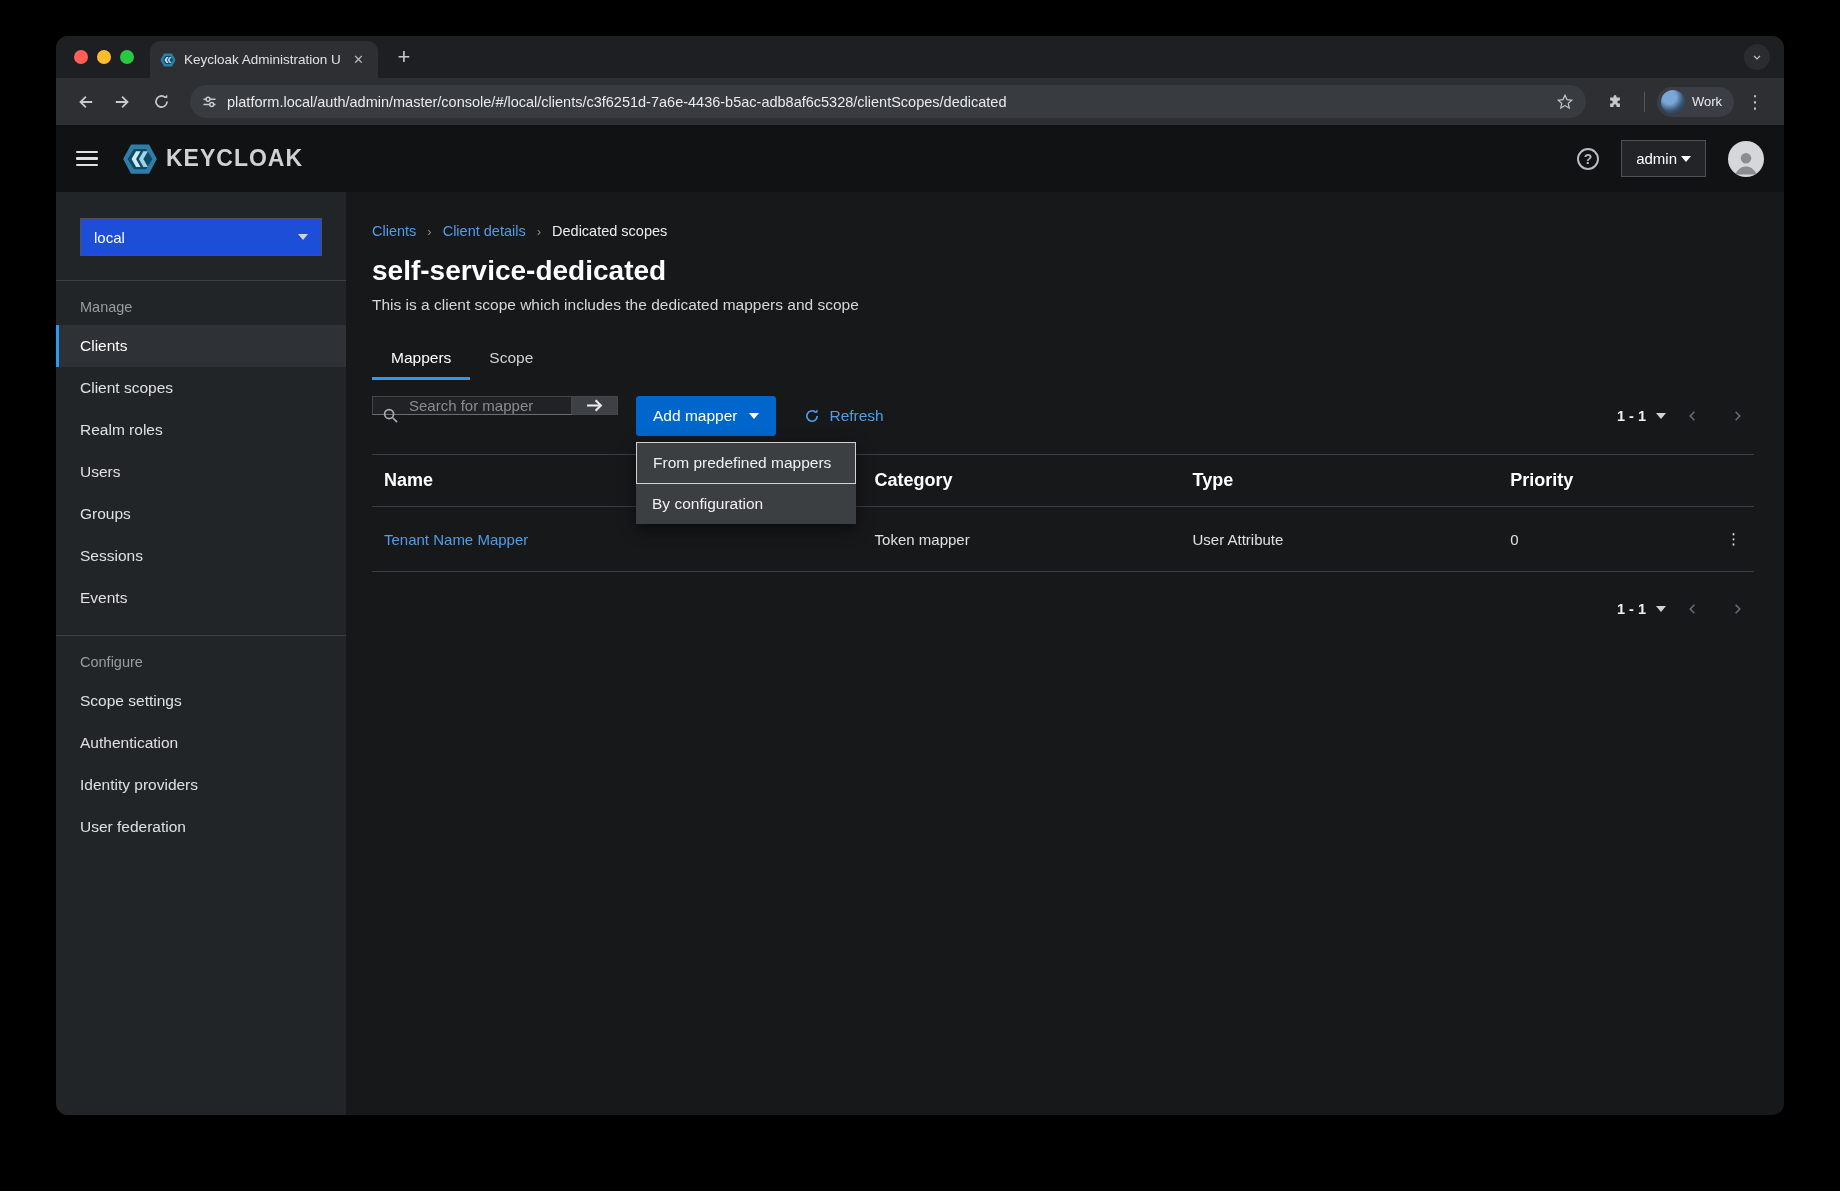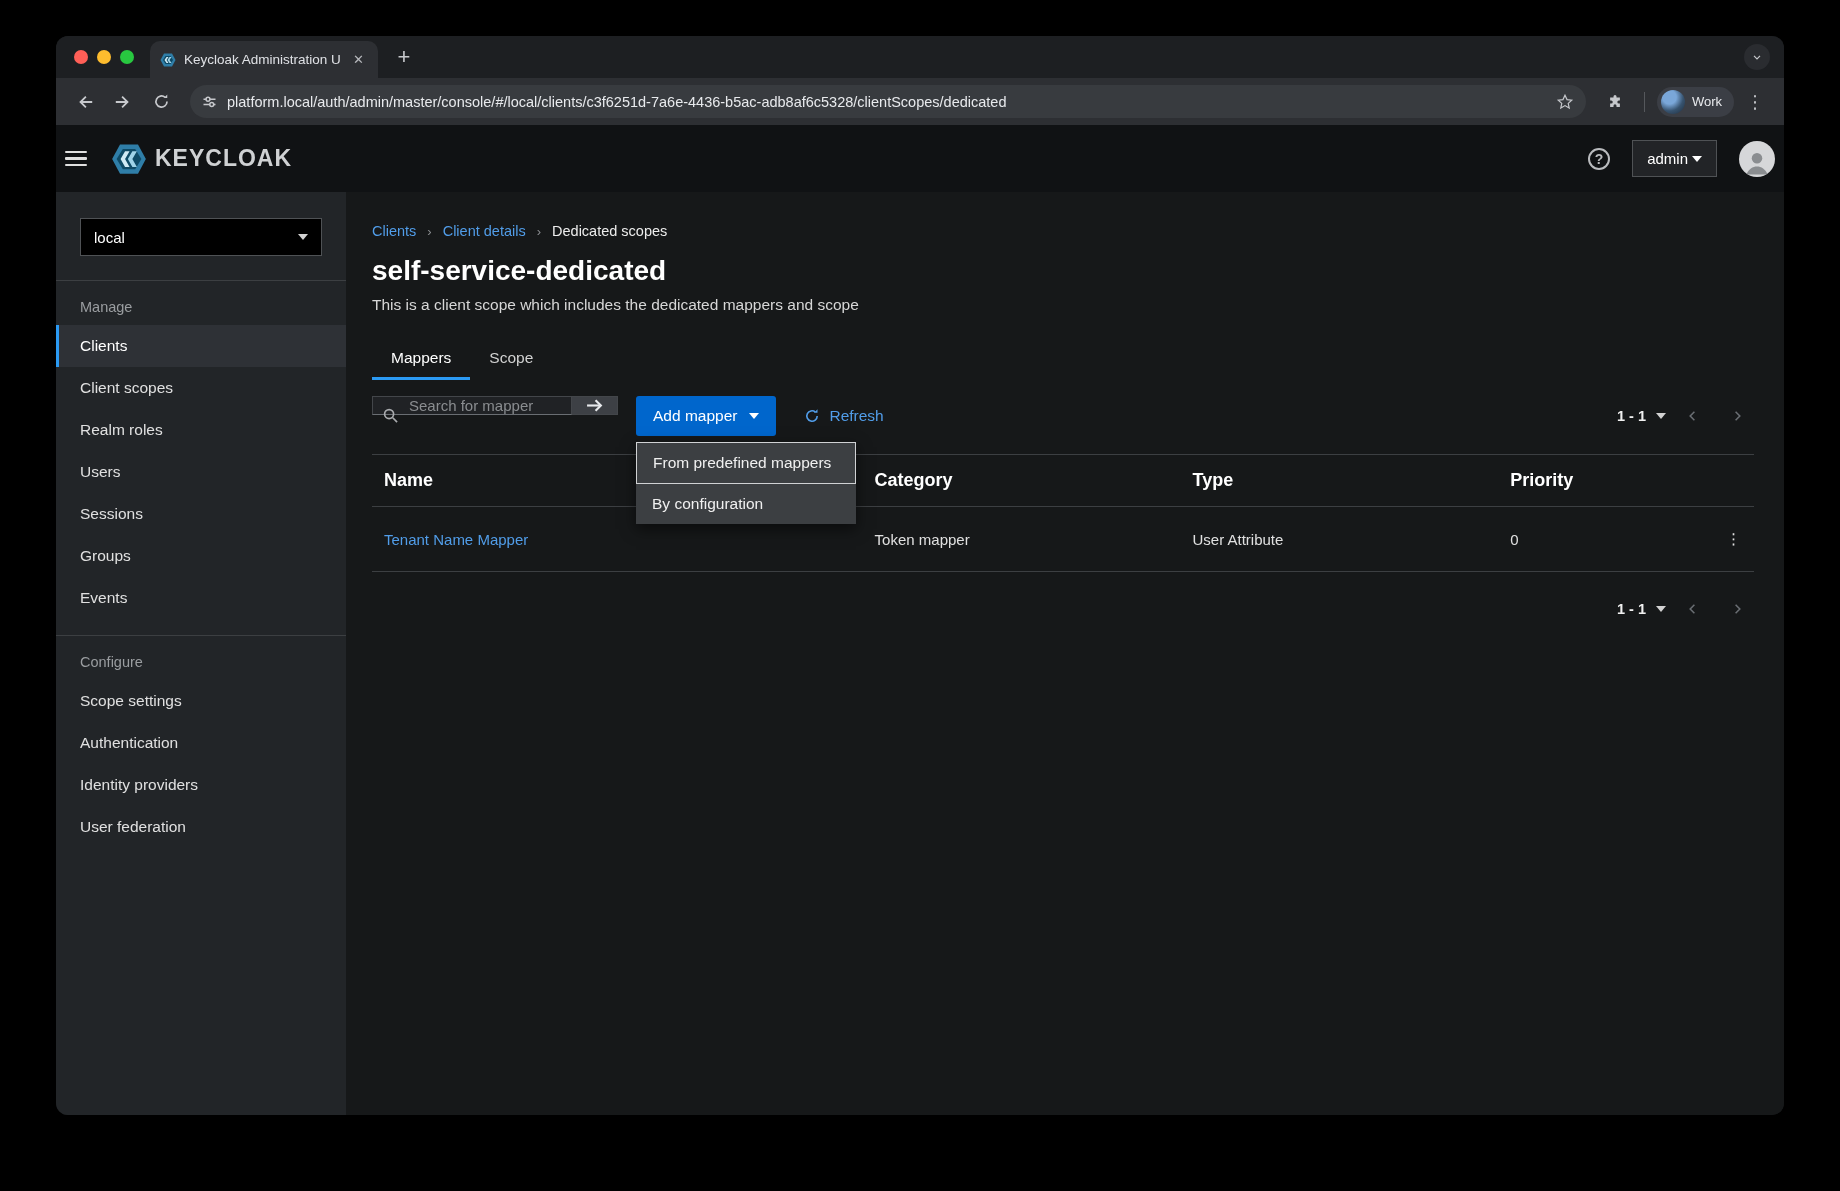--- a/index.html
+++ b/index.html
@@ -24,36 +24,36 @@
   .nav-btn { width:34px; height:34px; border-radius:50%; display:flex; align-items:center; justify-content:center; color:#c6c8cc; }
   .omnibox { flex:1; height:33px; margin:0 8px; background:#383b3f; border-radius:17px; display:flex; align-items:center; padding:0 12px; gap:10px; }
   .omnibox input { flex:1; background:transparent; border:none; outline:none; color:#e8eaed; font-size:14.5px; font-family:"Liberation Sans", sans-serif; }
   .pill-icon { color:#c6c8cc; display:flex; align-items:center; }
   .tb-sep { width:1px; height:20px; background:#55585c; margin:0 8px; }
   .profile-chip { height:30px; border-radius:15px; background:#3b3e45; display:flex; align-items:center; gap:7px; padding:3px 12px 3px 4px; }
   .profile-avatar { width:24px; height:24px; border-radius:50%; background:radial-gradient(circle at 35% 30%, #7aa7d9 0 30%, #37536f 60%, #1d2b3a 100%); }
   .profile-label { color:#e8eaed; font-size:13px; }
 
   
-  .kc-header { height:67px; background:#101214; display:flex; align-items:center; padding:0 9px;justify-content:flex-end; }
+  .kc-header { height:67px; background:#101214; display:flex; align-items:center; padding:0 20px;justify-content:flex-end; }
   .hamburger { width:22px; display:flex; flex-direction:column; gap:4px; margin-right:24px; }
   .hamburger span { height:2.5px; background:#e0e0e0; border-radius:1px; }
   .brand { display:flex; align-items:center; gap:8px; }
   .brand-text { color:#cfd1d3; font-size:23px; font-weight:bold; letter-spacing:1px; }
   .kc-right { margin-left:auto; display:flex; align-items:center; gap:22px; }
   .help-icon { width:22px; height:22px; border-radius:50%; border:2px solid #b9bbbe; color:#b9bbbe; font-size:14px; font-weight:bold; display:flex; align-items:center; justify-content:center; }
   .user-chip { display:flex; align-items:center; gap:4px; background:#222427; border:1px solid #4f5255; padding:9px 14px; color:#fff; font-size:15px; }
   .kc-avatar { width:36px; height:36px; border-radius:50%; background:#d6d7d9; display:flex; align-items:flex-end; justify-content:center; overflow:hidden; }
 
   .caret { width:0; height:0; border-left:5px solid transparent; border-right:5px solid transparent; border-top:6px solid currentColor; display:inline-block; }
 
   
   .kc-body { display:flex; height:923px; }
   .sidebar { width:290px; background:#222528; flex-shrink:0; padding-top:26px; }
-  .realm-select { margin:0 24px; height:38px; background:#000000; border:1px solid #4f5255; display:flex; align-items:center; padding:0 13px; color:#fff; font-size:15px; }
+  .realm-select { margin:0 24px; height:38px; background:#1d4ed8; border:1px solid #4f5255; display:flex; align-items:center; padding:0 13px; color:#fff; font-size:15px; }
   .realm-select .caret { margin-left:auto; color:#d2d2d2; }
   .side-divider { border-top:1px solid #3c3f42; margin-top:24px; }
   .section-label { color:#9a9da0; font-size:14.5px; padding:18px 24px 10px; }
   .nav-item { height:42px; display:flex; align-items:center; padding-left:24px; color:#e0e0e0; font-size:15.5px; }
   .nav-item.active { background:#2e3136; border-left:3px solid #2b9af3; padding-left:21px; color:#fff; }
 
   .main { flex:1; padding:31px 30px 0 26px; background:#161819; position:relative; min-width:0; }
 
   
   .breadcrumb { display:flex; align-items:center; gap:11px; font-size:14.5px; }
@@ -225,24 +225,24 @@
       <div class="nav-item" data-interactable="true">
           <span data-interactable="false">Client scopes</span>
         </div>
       <div class="nav-item" data-interactable="true">
           <span data-interactable="false">Realm roles</span>
         </div>
       <div class="nav-item" data-interactable="true">
           <span data-interactable="false">Users</span>
         </div>
       <div class="nav-item" data-interactable="true">
+          <span data-interactable="false">Groups</span>
+        </div>
+      <div class="nav-item" data-interactable="true">
           <span data-interactable="false">Sessions</span>
-        </div>
-      <div class="nav-item" data-interactable="true">
-          <span data-interactable="false">Groups</span>
         </div>
       <div class="nav-item" data-interactable="true">
           <span data-interactable="false">Events</span>
         </div>
       <div class="side-divider" style="margin-top:16px;" data-interactable="false"></div>
       <div class="section-label" data-interactable="false">Configure</div>
       <div class="nav-item" data-interactable="true">
           <span data-interactable="false">Scope settings</span>
         </div>
       <div class="nav-item" data-interactable="true">

